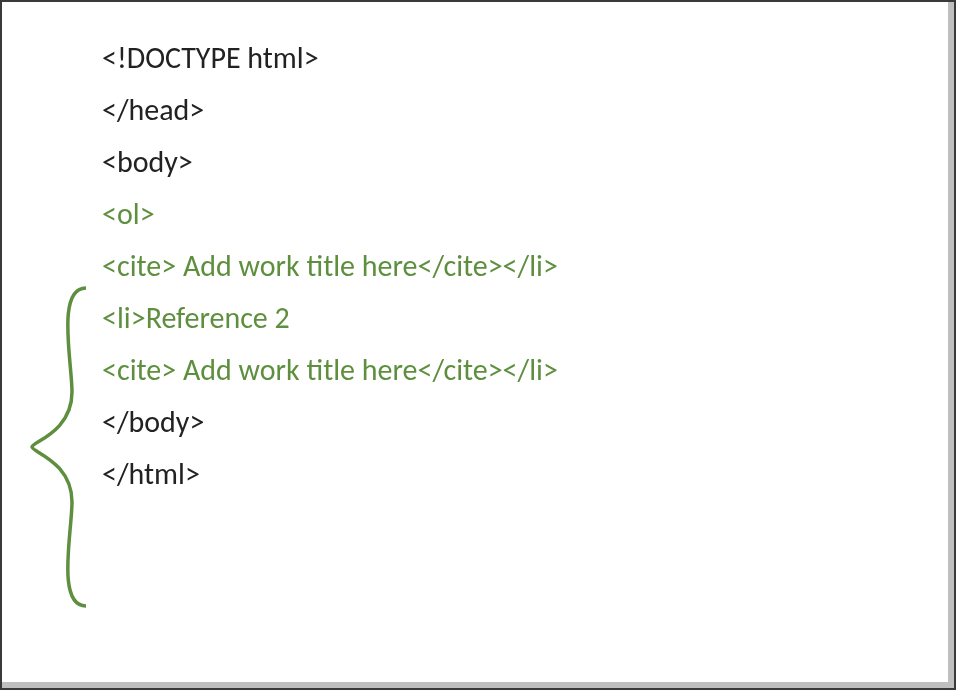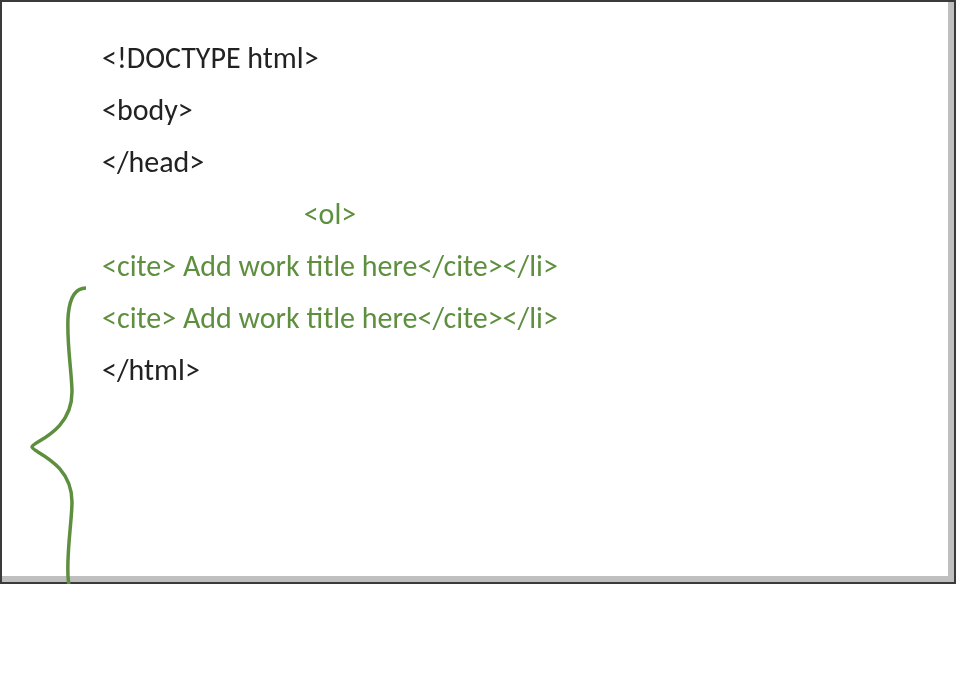--- a/index.html
+++ b/index.html
@@ -3,36 +3,36 @@
 <meta charset="utf-8">
 <style>
   html, body {
     margin: 0;
     padding: 0;
     background: #ffffff;
   }
   .frame {
     position: relative;
     width: 956px;
-    height: 584px;
+    height: 690px;
     border: 2px solid #3a3a3a;
     box-shadow: inset -6px -6px 0 0 #bfbfbf;
     box-sizing: border-box;
     background: #ffffff;
   }
   .code {
     position: absolute;
     top: 30px;
     left: 100px;
     font-family: Calibri, "Segoe UI", Arial, sans-serif;
     font-size: 30px;
     line-height: 52px;
     color: #222;
   }
-  .green { color: #5e8f3e; text-align: center; }
+  .green { color: #5e8f3e; }
   .line { white-space: pre; }
   .brace-svg {
     position: absolute;
     top: 280px;
     left: 22px;
     width: 70px;
     height: 330px;
   }
 </style>
 </head>
@@ -43,21 +43,23 @@
   <svg class="brace-svg" viewBox="0 0 70 330" preserveAspectRatio="none">
     <path d="M62 6
              C32 6 48 80 48 110
              C48 150 8 160 8 165
              C8 170 48 180 48 220
              C48 250 32 324 62 324" fill="none" stroke="#5e8f3e" stroke-width="3.5"></path>
   </svg>
 
   <div class="code">
     <div class="line">&lt;!DOCTYPE html&gt;</div>
+    <div class="line">&lt;/head&gt;</div>
     <div class="line">&lt;body&gt;</div>
-    <div class="line">&lt;/head&gt;</div>
     <div class="line green">&lt;ol&gt;</div>
     <div class="line green">&lt;cite&gt; Add work title here&lt;/cite&gt;&lt;/li&gt;</div>
+    <div class="line green">&lt;li&gt;Reference 2</div>
     <div class="line green">&lt;cite&gt; Add work title here&lt;/cite&gt;&lt;/li&gt;</div>
+    <div class="line">&lt;/body&gt;</div>
     <div class="line">&lt;/html&gt;</div>
   </div>
 
 </div>
 
 </body></html>

